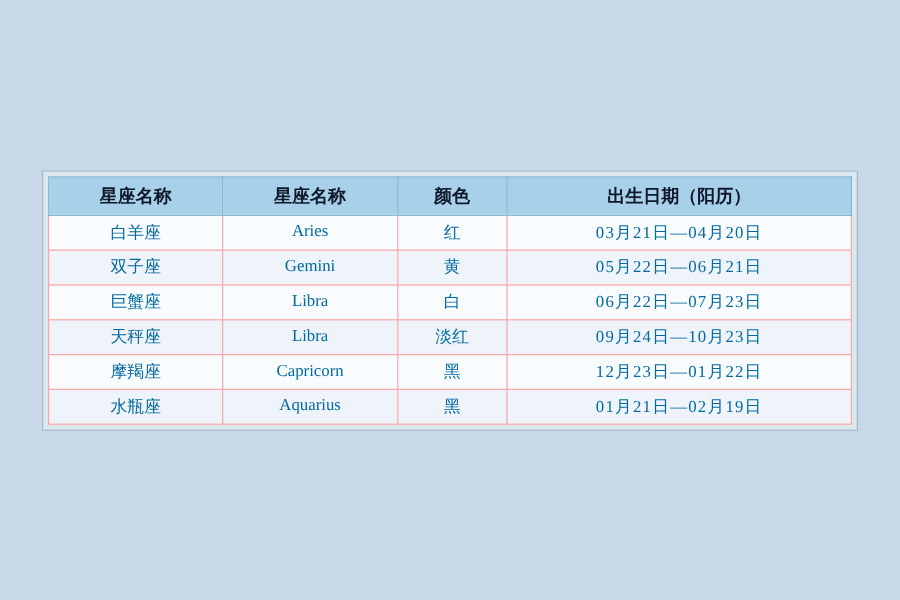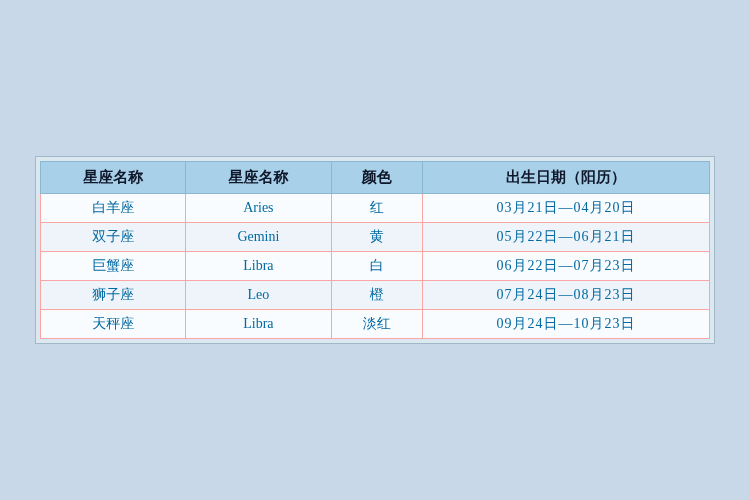--- a/index.html
+++ b/index.html
@@ -94,26 +94,32 @@
           <td>黄</td>
           <td>05月22日—06月21日</td>
         </tr>
         <tr>
           <td>巨蟹座</td>
           <td>Libra</td>
           <td>白</td>
           <td>06月22日—07月23日</td>
         </tr>
         <tr>
-          <td>狮子座</td>
-          <td>Leo</td>
-          <td>橙</td>
-          <td>07月24日—08月23日</td>
-        </tr>
-        <tr>
           <td>天秤座</td>
           <td>Libra</td>
           <td>淡红</td>
           <td>09月24日—10月23日</td>
+        </tr>
+        <tr>
+          <td>摩羯座</td>
+          <td>Capricorn</td>
+          <td>黑</td>
+          <td>12月23日—01月22日</td>
+        </tr>
+        <tr>
+          <td>水瓶座</td>
+          <td>Aquarius</td>
+          <td>黑</td>
+          <td>01月21日—02月19日</td>
         </tr>
       </tbody>
   </table>
 </div>
 
 </body></html>

